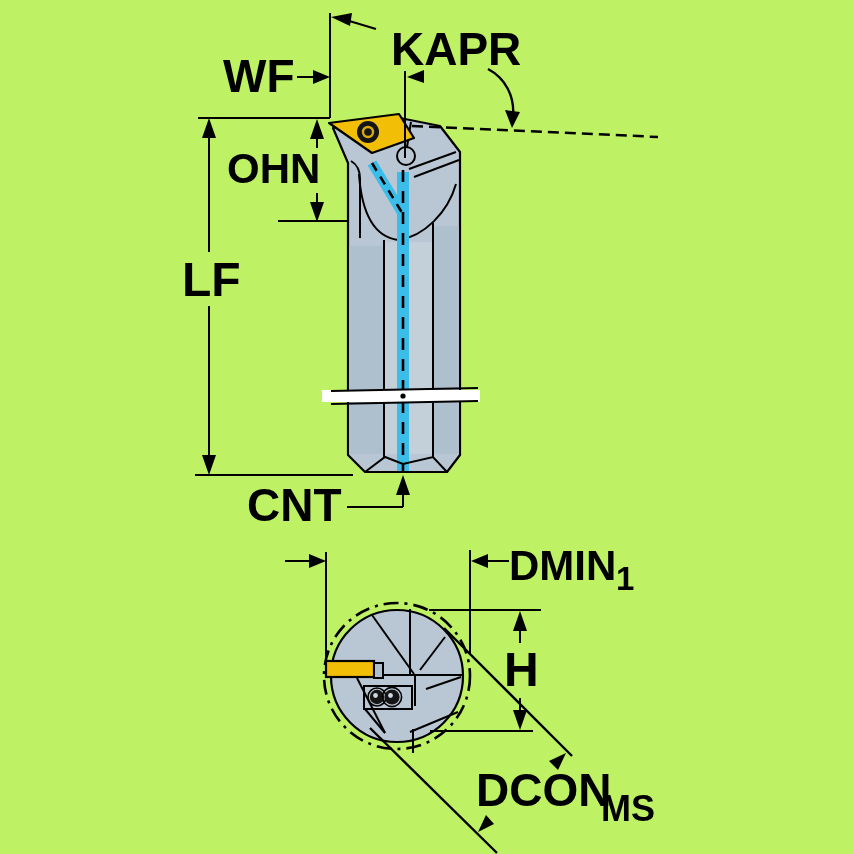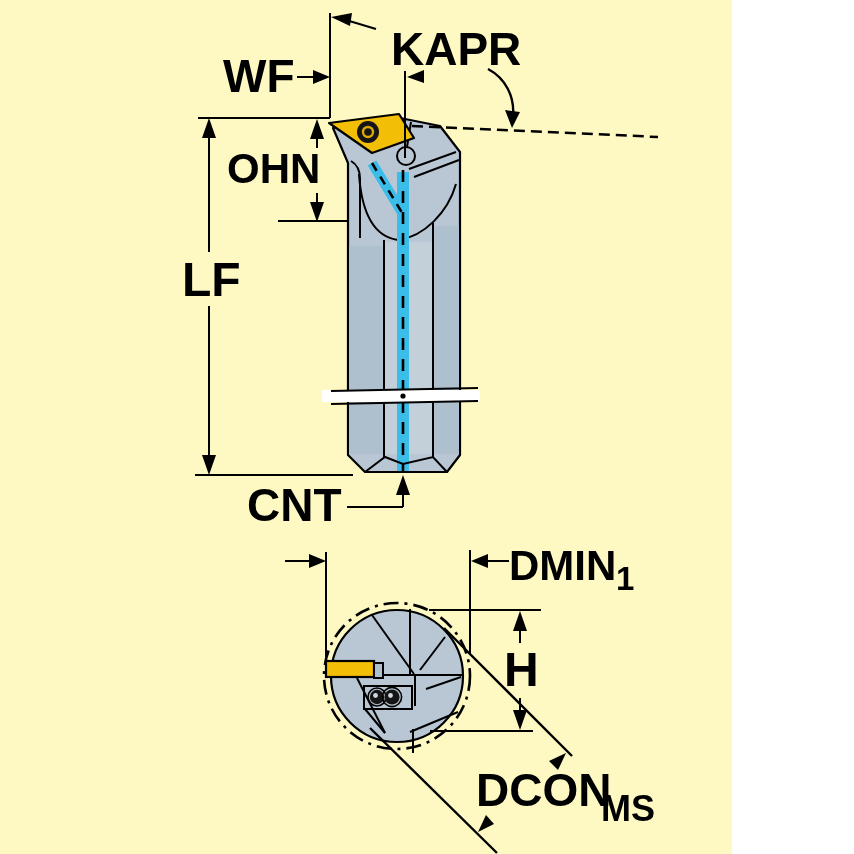--- a/index.html
+++ b/index.html
@@ -1,16 +1,16 @@
 <!DOCTYPE html>
 <html><head>
 <meta charset="utf-8">
 <style>
   html,body{margin:0;padding:0;background:#ffffff;}
-  .stage{position:relative;width:732px;height:854px;background:#fef9c3;overflow:hidden;}
+  .stage{position:relative;width:854px;height:854px;background:#bef264;overflow:hidden;}
   svg{display:block;}
   .lbl{font-family:"Liberation Sans", sans-serif;font-weight:bold;fill:#000;}
   .s46{font-size:46px;}
   .s48{font-size:48px;}
   .s42{font-size:42px;}
   .sub33{font-size:33px;}
   .sub36{font-size:36px;}
   .thin{stroke:#000;stroke-width:2;fill:none;}
   .thick{stroke:#000;stroke-width:2.4;fill:none;}
   .arrow{fill:#000;stroke:none;}

